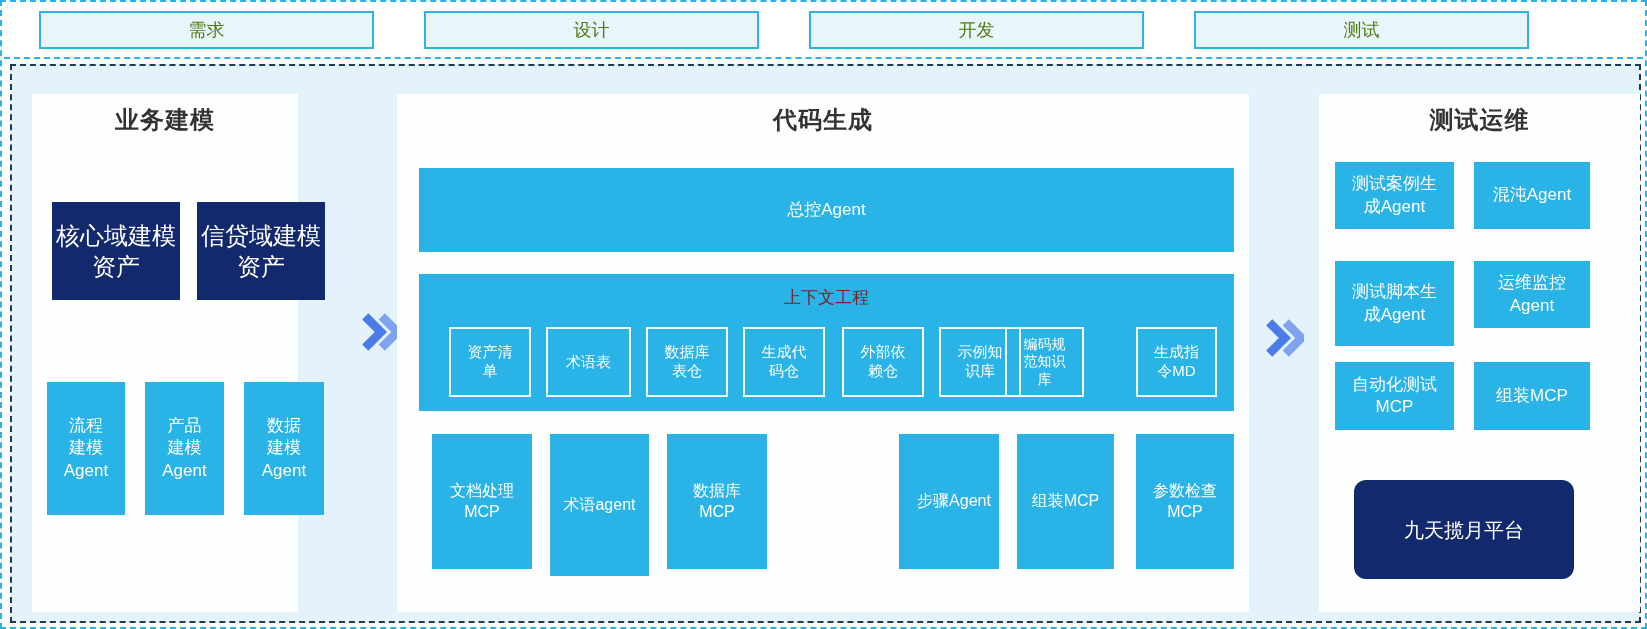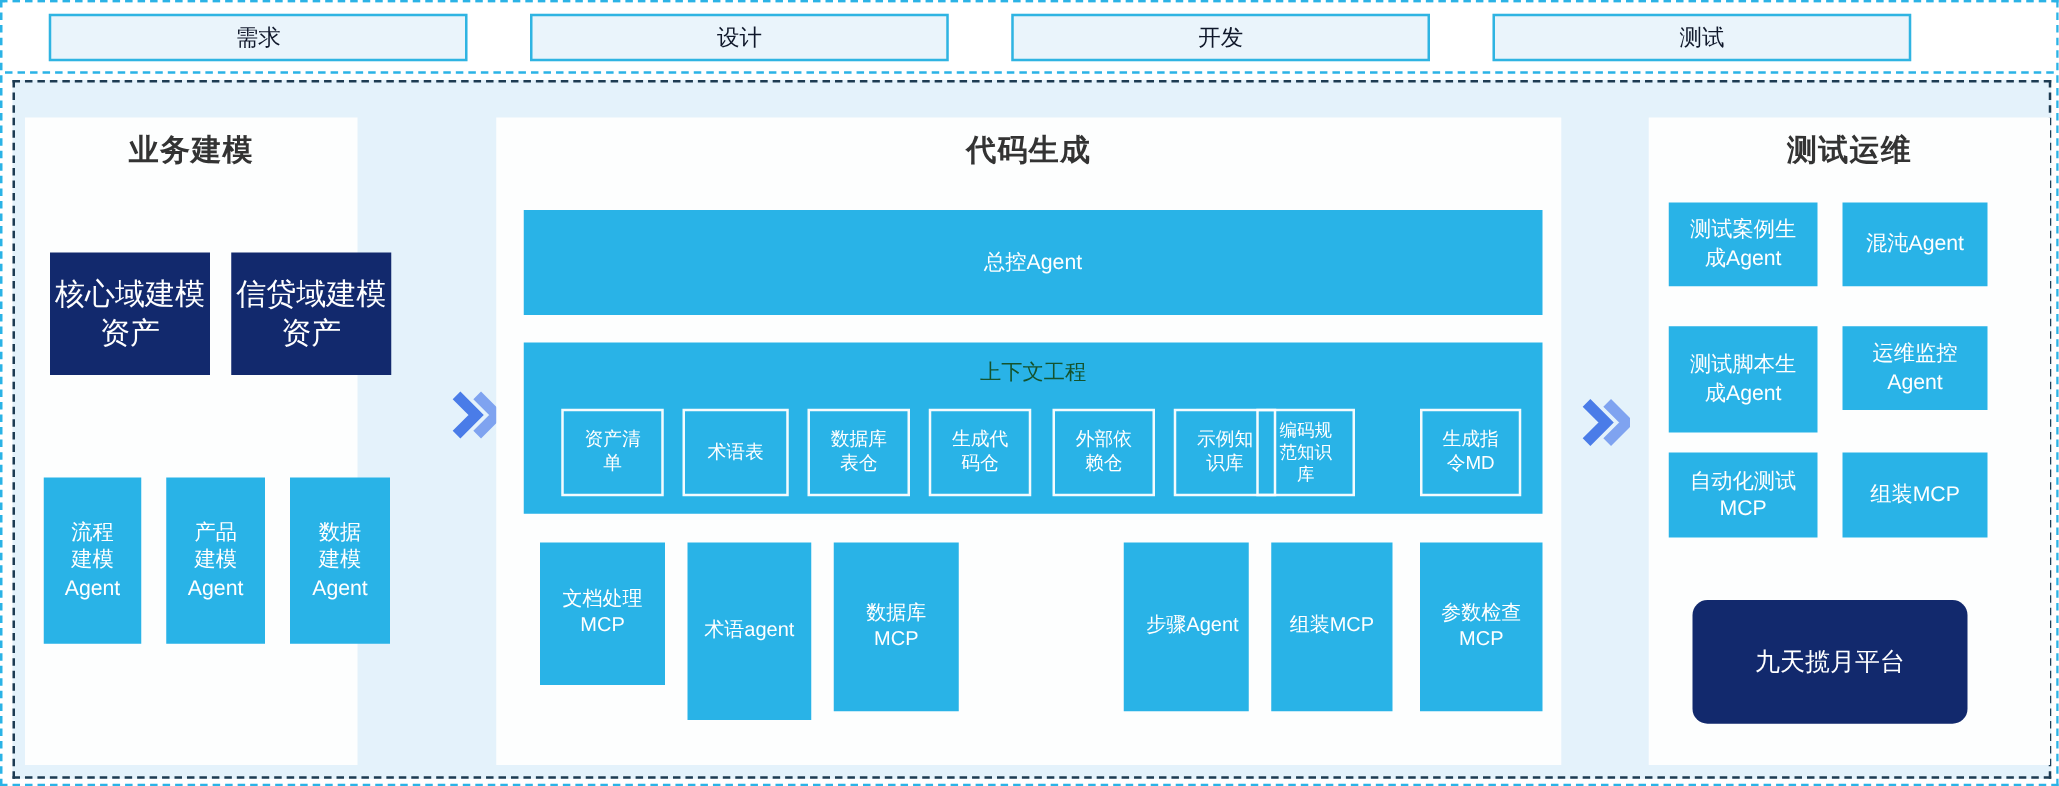--- a/index.html
+++ b/index.html
@@ -6,53 +6,53 @@
   .page{
     position:relative;width:1647px;height:629px;background:#ffffff;
     box-sizing:border-box;border:2px dashed #2bb3e6;overflow:hidden;
     font-family:"Liberation Sans","DejaVu Sans",sans-serif;
   }
   
   .top-strip{position:absolute;left:2px;top:0;right:2px;height:55px;background:#ffffff;
     border-bottom:2px dashed #2bb3e6;}
   .phase{position:absolute;top:9px;height:38px;width:335px;background:#eaf4fb;
     border:2px solid #2fb4e2;box-sizing:border-box;display:flex;align-items:center;justify-content:center;
-    font-size:18px;color:#0f172a;}
+    font-size:18px;color:#4d7c0f;}
   
   .main-area{position:absolute;left:8px;top:62px;width:1631px;height:559px;background:#e4f2fb;
     border:2px dashed #1d3b52;box-sizing:border-box;}
   .panel{position:absolute;top:92px;height:518px;background:#fdfefe;}
   .panel-title{position:absolute;left:0;right:0;top:10px;text-align:center;
     font-size:24px;font-weight:bold;color:#333333;letter-spacing:1px;}
   .box{position:absolute;display:flex;align-items:center;justify-content:center;text-align:center;
     white-space:pre-line;box-sizing:border-box;line-height:1.3;}
   .navybox{background:#12296d;color:#ffffff;border-radius:0;font-size:24px;}
   .cyanbox{background:#29b3e7;color:#ffffff;font-size:17px;}
   .ctx{position:absolute;background:#29b3e7;color:#fff;box-sizing:border-box;}
-  .ctx-title{position:absolute;left:0;right:0;top:12px;text-align:center;font-size:17px;color:#14532d;}
+  .ctx-title{position:absolute;left:0;right:0;top:12px;text-align:center;font-size:17px;color:#7f1d1d;}
   .ctx-item{position:absolute;top:53px;height:70px;border:2px solid rgba(255,255,255,.95);
     background:transparent;color:#fff;font-size:15px;display:flex;align-items:center;justify-content:center;
     text-align:center;white-space:pre-line;box-sizing:border-box;line-height:1.25;}
   .chev{position:absolute;width:40px;height:44px;}
 </style>
 </head>
 <body>
 
 <div class="page">
 
   <div class="top-strip">
     <div class="phase" style="left:35px">需求</div>
     <div class="phase" style="left:420px">设计</div>
     <div class="phase" style="left:805px">开发</div>
     <div class="phase" style="left:1190px">测试</div>
   </div>
 
   <div class="main-area"></div>
 
-  <div class="panel" style="left:18px;width:266px;">
+  <div class="panel" style="left:30px;width:266px;">
     <div class="panel-title">业务建模</div>
     <div class="box navybox" style="left:20px;top:108px;width:128px;height:98px;">核心域建模
 资产</div>
     <div class="box navybox" style="left:165px;top:108px;width:128px;height:98px;">信贷域建模
 资产</div>
     <div class="box cyanbox" style="left:15px;top:288px;width:78px;height:133px;">流程
 建模
 Agent</div>
     <div class="box cyanbox" style="left:113px;top:288px;width:79px;height:133px;">产品
 建模
@@ -85,21 +85,21 @@
 赖仓</div>
       <div class="ctx-item" style="left:520px;width:82px;">示例知
 识库</div>
       <div class="ctx-item" style="left:586px;width:79px;font-size:14px;">编码规
 范知识
 库</div>
       <div class="ctx-item" style="left:717px;width:81px;">生成指
 令MD</div>
     </div>
 
-    <div class="box cyanbox" style="left:35px;top:340px;width:100px;height:114px;font-size:16px;">文档处理
+    <div class="box cyanbox" style="left:35px;top:340px;width:100px;height:135px;font-size:16px;">文档处理
 MCP</div>
     <div class="box cyanbox" style="left:153px;top:340px;width:99px;height:142px;font-size:16px;">术语agent</div>
     <div class="box cyanbox" style="left:270px;top:340px;width:100px;height:135px;font-size:16px;">数据库
 MCP</div>
     <div class="box cyanbox" style="left:502px;top:340px;width:100px;height:135px;font-size:16px;padding-left:10px;">步骤Agent</div>
     <div class="box cyanbox" style="left:620px;top:340px;width:97px;height:135px;font-size:16px;">组装MCP</div>
     <div class="box cyanbox" style="left:739px;top:340px;width:98px;height:135px;font-size:16px;">参数检查
 MCP</div>
   </div>
 

